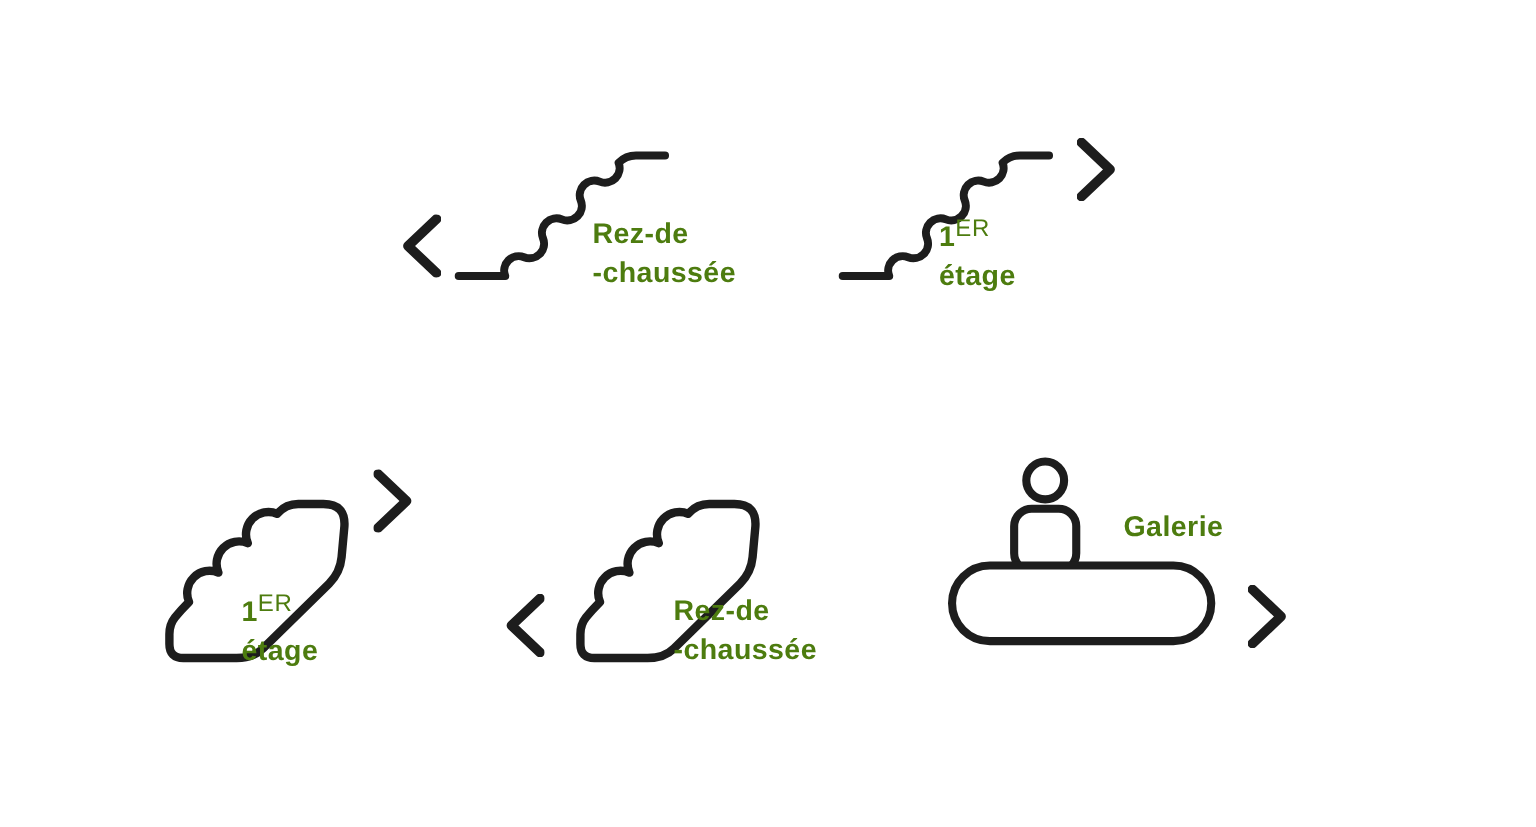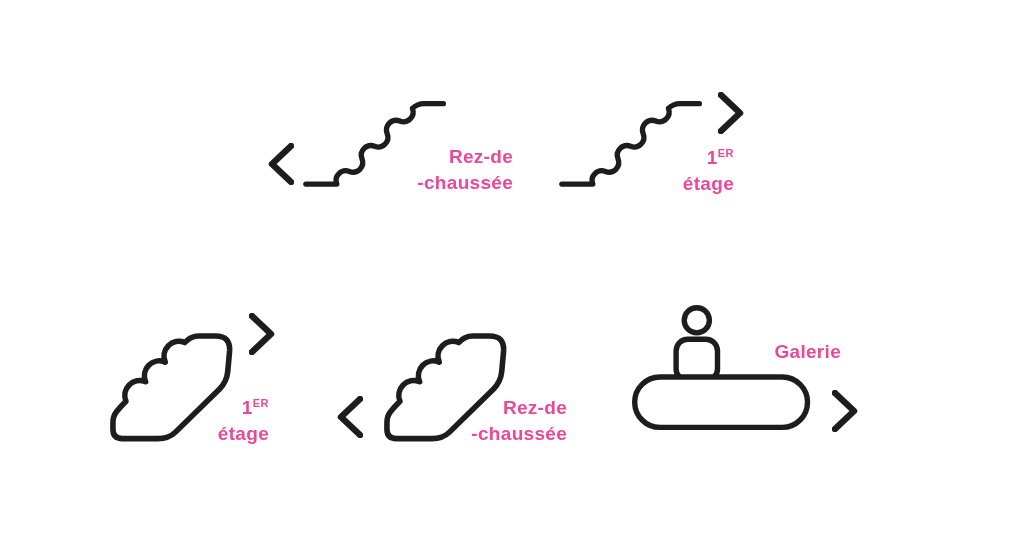--- a/index.html
+++ b/index.html
@@ -11,27 +11,27 @@
     position: relative;
     overflow: hidden;
   }
   .sign { position: absolute; }
   .abs  { position: absolute; }
   .label {
     font-size: 19px;
     font-weight: 600;
     letter-spacing: 0.3px;
     line-height: 26px;
-    text-align: right;
-    color: #ec4899;
+    text-align: left;
+    color: #4d7c0f;
     white-space: nowrap;
   }
   .label sup.ord {
-    font-size: 11px;
-    font-weight: 700;
+    font-size: 16px;
+    font-weight: 400;
     letter-spacing: 0.5px;
   }
   svg { display: block; }
 </style>
 </head>
 <body>
 
 <div class="sign" style="left:268px; top:88px; width:250px; height:112px;">
   <div class="abs" style="left:0; top:55px;">
     <svg viewBox="0 0 26 42" width="26" height="42">

